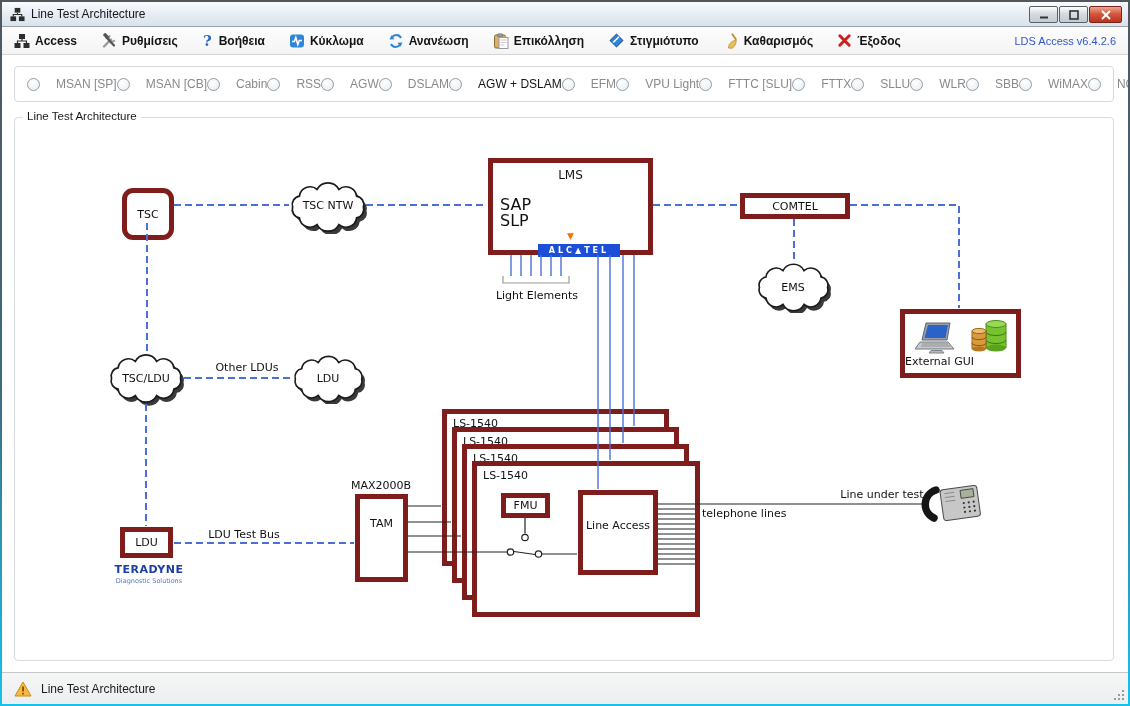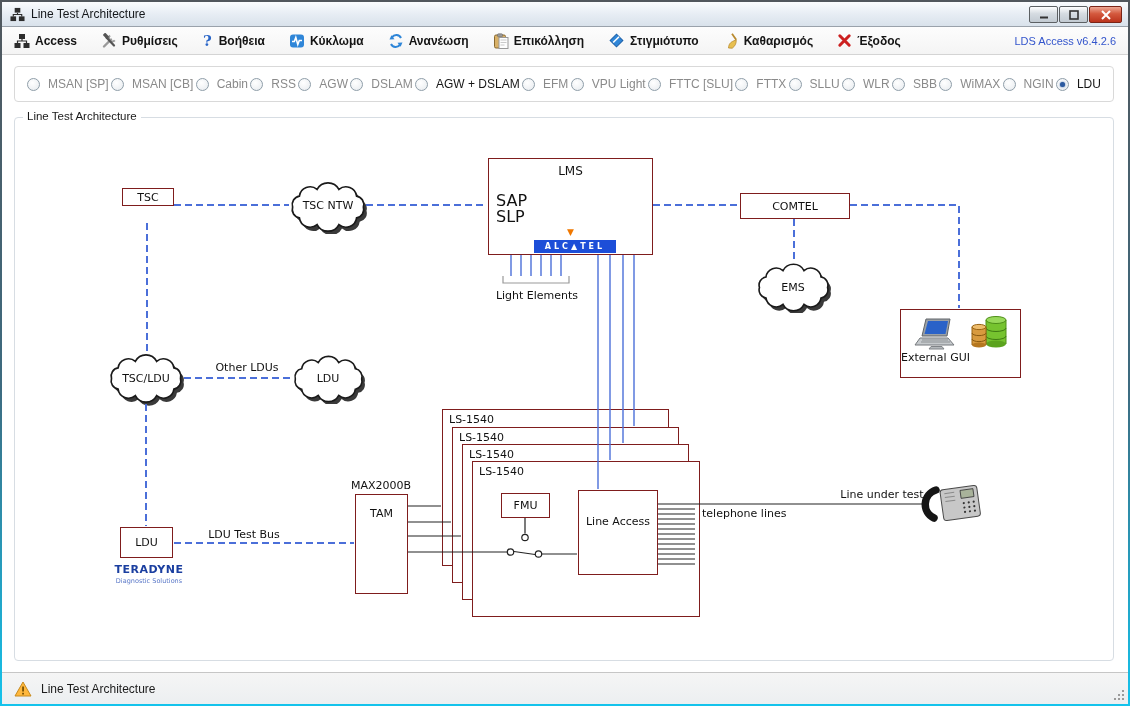--- a/index.html
+++ b/index.html
@@ -27,35 +27,35 @@
     background:linear-gradient(#fdfdfd,#f4f4f4); border-bottom:1px solid #d4d4d4;
     display:flex; align-items:center; padding:0 12px; gap:24px; z-index:20; }
   .tool-item { display:flex; align-items:center; gap:5px; font-size:12px; font-weight:600;
     color:#141414; cursor:default; white-space:nowrap; }
   .toolbar-version { margin-left:auto; font-size:11px; color:#3355cc; }
 
   
   .radio-groupbox { position:absolute; left:14px; top:66px; width:1100px; height:36px;
     border:1px solid #d9d9d9; border-radius:4px; background:#fff;
     display:flex; align-items:center; justify-content:space-between; padding:0 12px; z-index:4; }
-  .radio-item { display:flex; align-items:center; gap:8px; font-size:12px; color:#8a8a8a; white-space:nowrap; }
+  .radio-item { display:flex; align-items:center; gap:16px; font-size:12px; color:#8a8a8a; white-space:nowrap; }
   .radio-item .rb { width:13px; height:13px; border-radius:50%; border:1px solid #8f9ea9;
     background:radial-gradient(circle at 40% 35%,#ffffff,#e6eaee); position:relative; flex:none; }
   .radio-item.selected .rb::after { content:""; position:absolute; left:3px; top:3px; width:5px;
     height:5px; border-radius:50%; background:#2c5aa0; box-shadow:0 0 2px #2c5aa0; }
   .radio-item.dark { color:#161616; }
 
   
   .main-groupbox { position:absolute; left:14px; top:117px; width:1100px; height:544px;
     border:1px solid #d7dde3; border-radius:4px; z-index:1; }
   .main-groupbox-label { position:absolute; left:8px; top:-8px; background:#fff; padding:0 4px;
     font-size:11.5px; color:#1a1a1a; }
 
   
-  .dbox { position:absolute; background:#fff; border:1px solid #7f1d1d;
+  .dbox { position:absolute; background:#fff; border:5px solid #7f1d1d;
     font:11px "DejaVu Sans",sans-serif; color:#111; z-index:5; }
   .center { display:flex; align-items:center; justify-content:center; }
   .dlabel { position:absolute; font:11px "DejaVu Sans",sans-serif; color:#111;
     z-index:12; text-align:center; white-space:nowrap; }
   .overlay { position:absolute; left:0; top:0; z-index:10; pointer-events:none; }
 
   .lms-title { text-align:center; margin-top:5px; font-size:12px; }
   .lms-sub { position:absolute; left:7px; font-size:16px; }
   .alcatel-bar { position:absolute; left:45px; top:81px; width:82px; height:13px;
     background:#1d4ed8; color:#fff; font-size:8px; font-weight:bold; letter-spacing:3px;
@@ -252,21 +252,21 @@
     <div class="radio-item selected dark">
             <span class="rb"></span>
             <span>LDU</span>
           </div>
   </div>
 
   <div class="main-groupbox">
     <span class="main-groupbox-label">Line Test Architecture</span>
   </div>
 
-  <div class="dbox center" style="left:122px;top:188px;width:52px;height:18px;">
+  <div class="dbox center" style="left:122px;top:188px;width:52px;height:52px;border-radius:11px;">
           <span>TSC</span>
         </div>
 
   <div class="dbox" style="left:488px;top:158px;width:165px;height:97px;">
     <div class="lms-title">LMS</div>
     <div class="lms-sub" style="top:32px;">SAP</div>
     <div class="lms-sub" style="top:48px;">SLP</div>
     <div class="alcatel-tri">▼</div>
     <div class="alcatel-bar">ALC▲TEL</div>
   </div>
@@ -303,21 +303,21 @@
   <div class="dbox center" style="left:120px;top:527px;width:53px;height:31px;">
           <span>LDU</span>
         </div>
 
   <div class="dlabel" style="left:114px;top:563px;width:70px;">
     <div class="teradyne-name">TERADYNE</div>
     <div class="teradyne-tag">Diagnostic Solutions</div>
   </div>
 
   <div class="dlabel" style="left:348px;top:479px;width:66px;">MAX2000B</div>
-  <div class="dbox" style="left:355px;top:494px;width:53px;height:100px;text-align:center;padding-top:12px;"><span>TAM</span></div>
+  <div class="dbox" style="left:355px;top:494px;width:53px;height:88px;text-align:center;padding-top:18px;"><span>TAM</span></div>
 
   <div class="dbox" style="left:442px;top:409px;width:227px;height:157px;z-index:5;padding:3px 0 0 6px;"><span>LS-1540</span></div>
   <div class="dbox" style="left:452px;top:427px;width:227px;height:156px;z-index:6;padding:3px 0 0 6px;"><span>LS-1540</span></div>
   <div class="dbox" style="left:462px;top:444px;width:227px;height:156px;z-index:7;padding:3px 0 0 6px;"><span>LS-1540</span></div>
   <div class="dbox" style="left:472px;top:461px;width:228px;height:156px;z-index:8;padding:3px 0 0 6px;"><span>LS-1540</span></div>
 
   <div class="dbox center" style="left:501px;top:493px;width:49px;height:25px;z-index:9;">
           <span>FMU</span>
         </div>
   <div class="dbox" style="left:578px;top:490px;width:80px;height:85px;z-index:9;text-align:center;padding-top:24px;"><span>Line Access</span></div>

